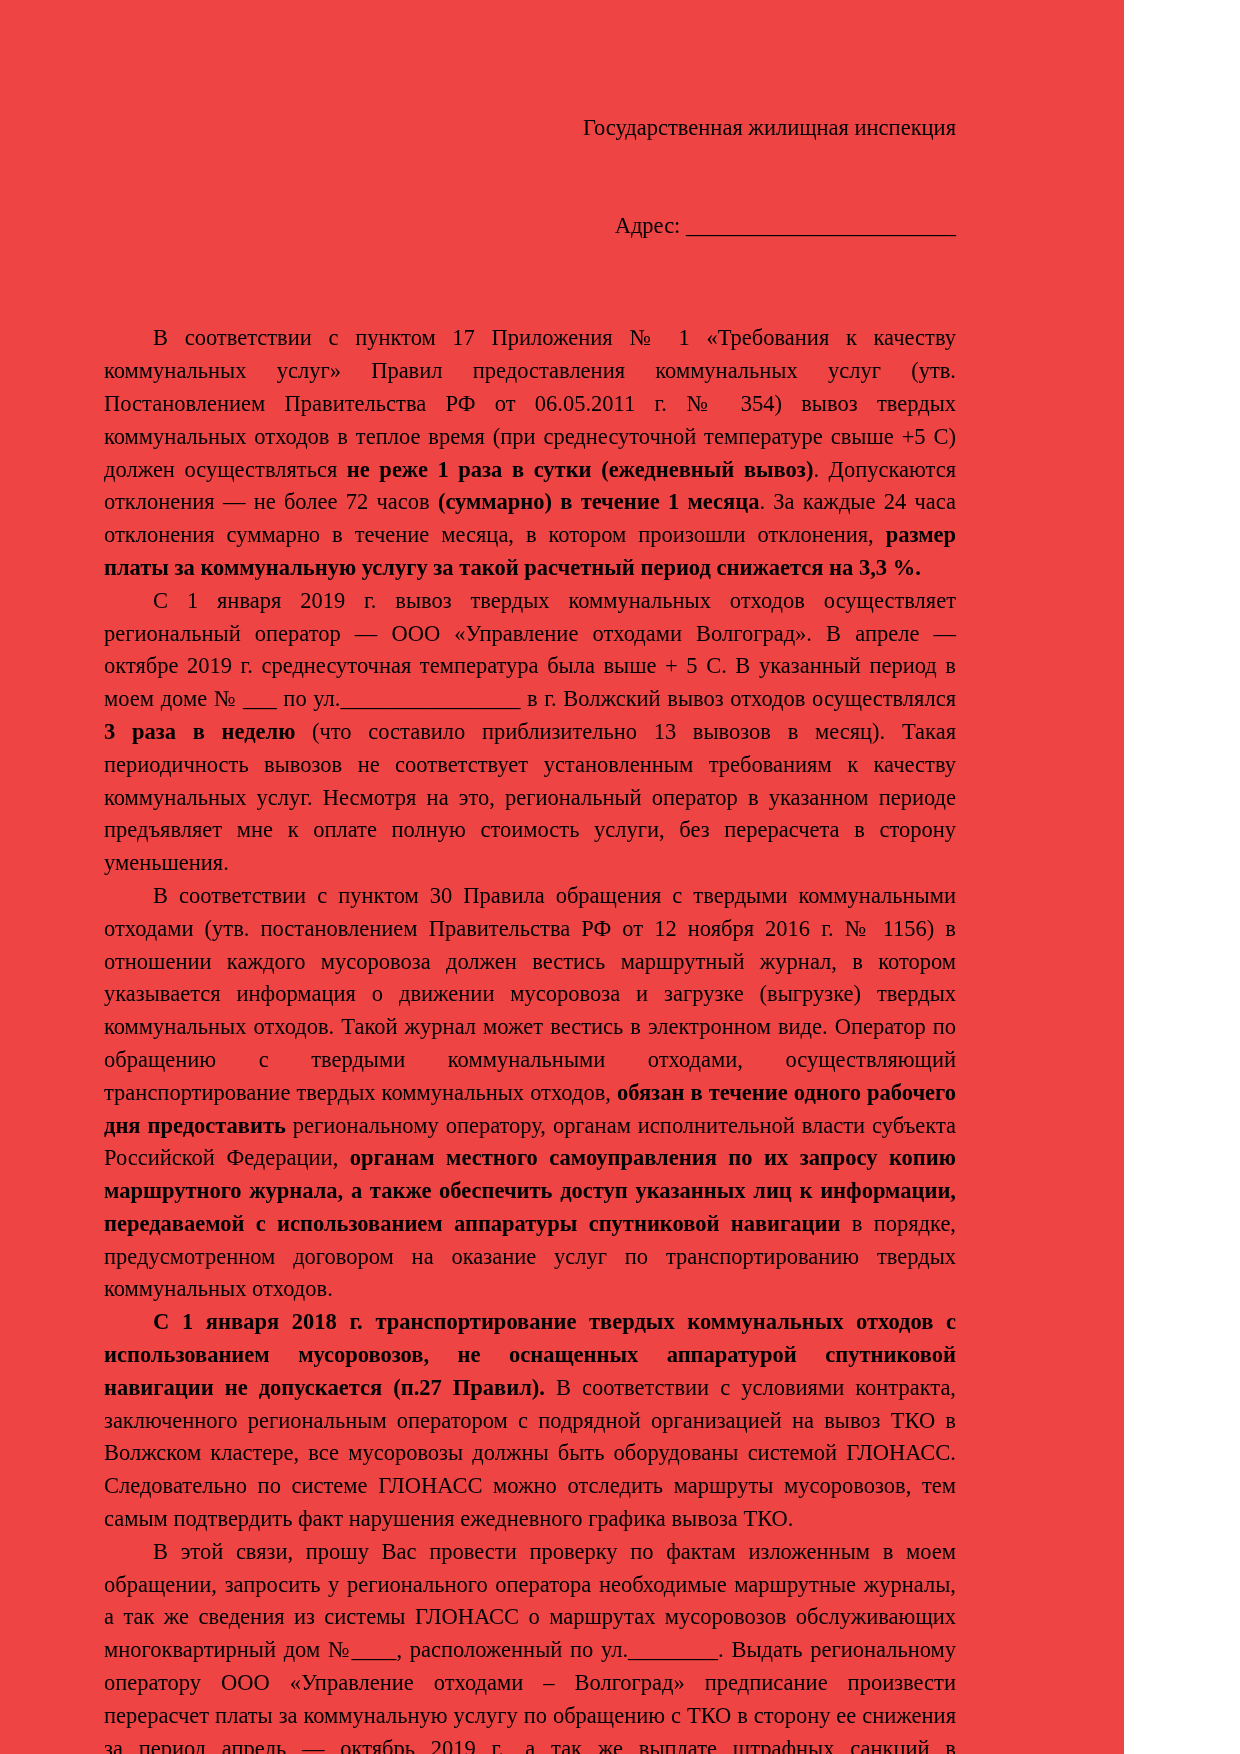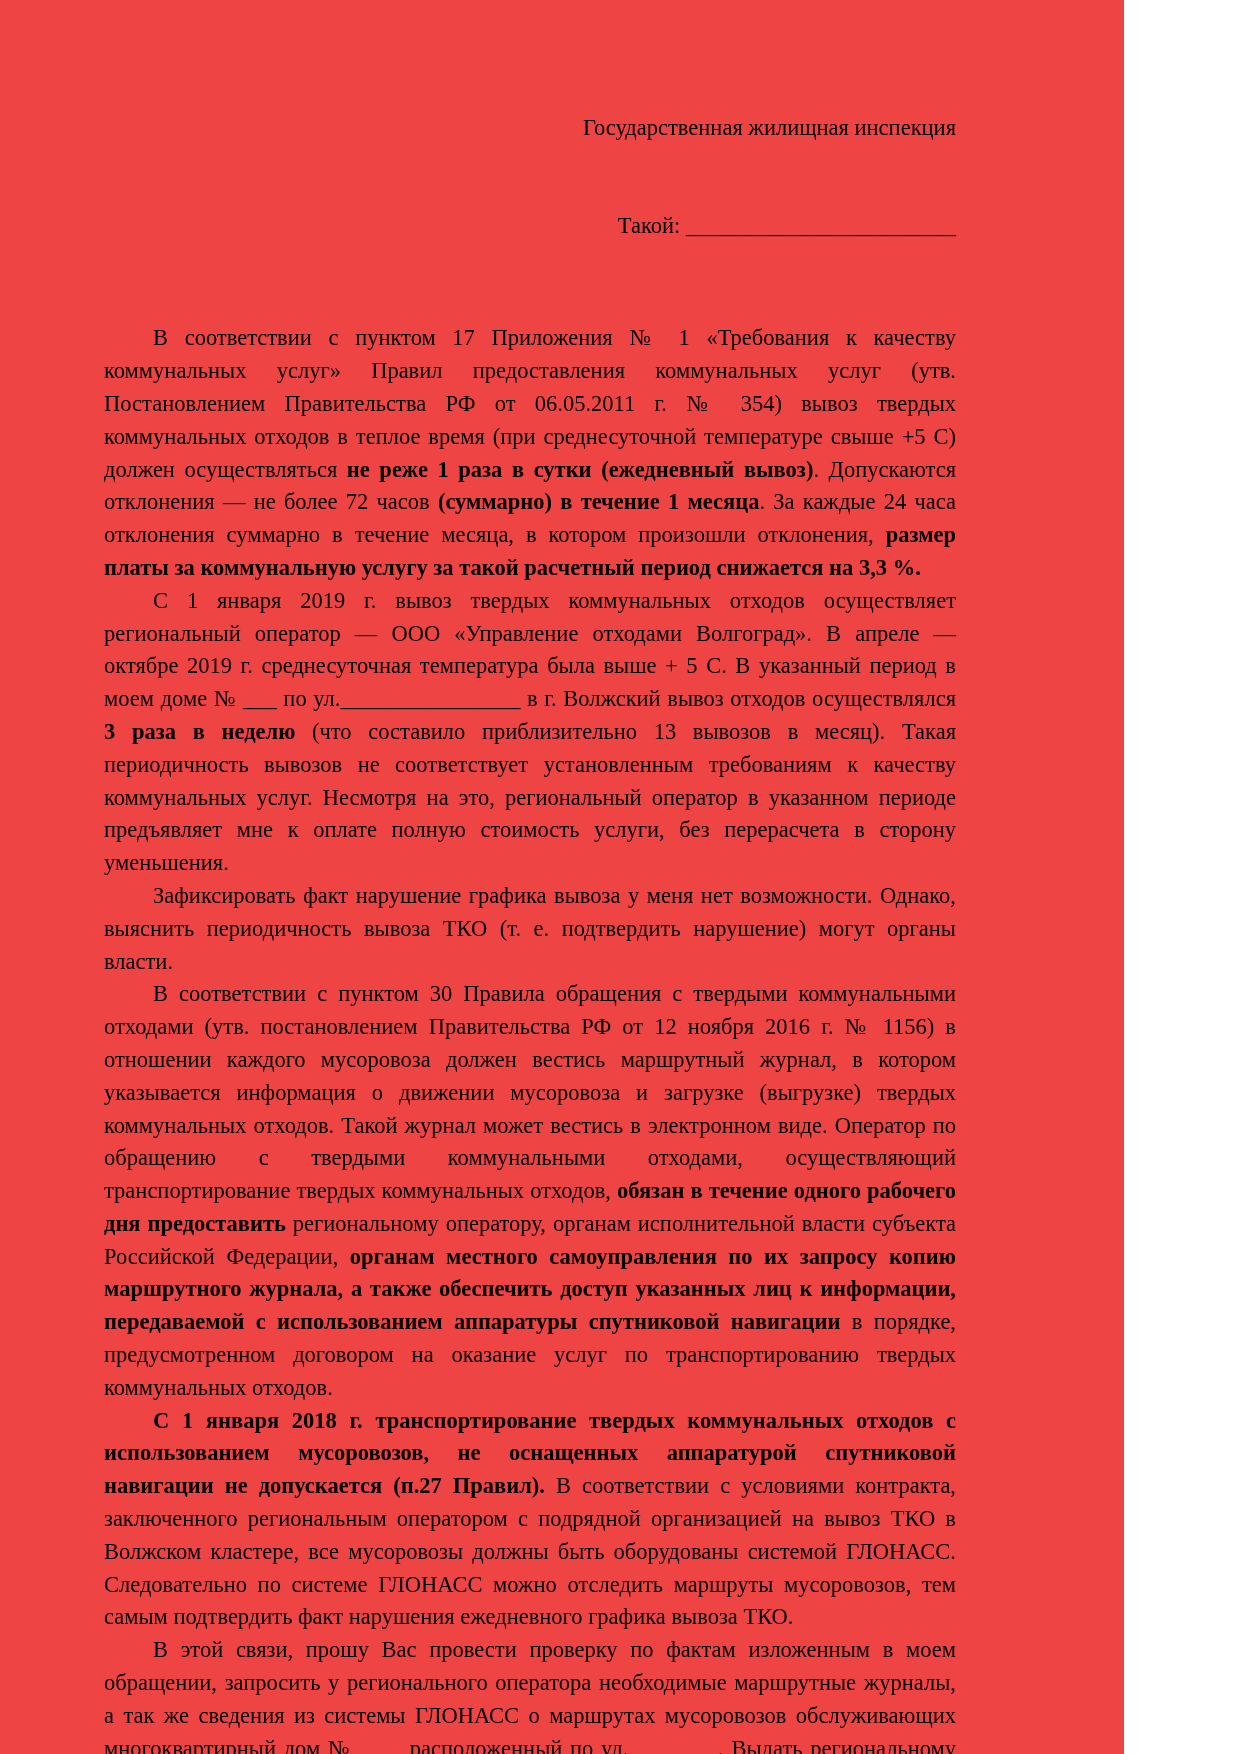--- a/index.html
+++ b/index.html
@@ -37,25 +37,24 @@
     font-weight: bold;
   }
 </style>
 </head>
 <body>
 
 <div class="sheet">
 
   <div class="recipient">
     <div>Государственная жилищная инспекция</div>
-    <div>Такой: ________________________</div>
+    <div>Адрес: ________________________</div>
   </div>
 
   <div class="body-text">
     <p class="para"><span>В соответствии с пунктом 17 Приложения № 1 «Требования к качеству коммунальных услуг» Правил предоставления коммунальных услуг (утв. Постановлением Правительства РФ от 06.05.2011 г. № 354) вывоз твердых коммунальных отходов в теплое время (при среднесуточной температуре свыше +5 С) должен осуществляться </span><b>не реже 1 раза в сутки (ежедневный вывоз)</b><span>. Допускаются отклонения — не более 72 часов </span><b>(суммарно) в течение 1 месяца</b><span>. За каждые 24 часа отклонения суммарно в течение месяца, в котором произошли отклонения, </span><b>размер платы за коммунальную услугу за такой расчетный период снижается на 3,3 %.</b></p>
     <p class="para"><span>С 1 января 2019 г. вывоз твердых коммунальных отходов осуществляет региональный оператор — ООО «Управление отходами Волгоград». В апреле — октябре 2019 г. среднесуточная температура была выше + 5 С. В указанный период в моем доме № ___ по ул.________________ в г. Волжский вывоз отходов осуществлялся </span><b>3 раза в неделю</b><span> (что составило приблизительно 13 вывозов в месяц). Такая периодичность вывозов не соответствует установленным требованиям к качеству коммунальных услуг. Несмотря на это, региональный оператор в указанном периоде предъявляет мне к оплате полную стоимость услуги, без перерасчета в сторону уменьшения.</span></p>
-    <p class="para"><span>Зафиксировать факт нарушение графика вывоза у меня нет возможности. Однако, выяснить периодичность вывоза ТКО (т. е. подтвердить нарушение) могут  органы власти.</span></p>
     <p class="para"><span>В соответствии с пунктом 30 Правила обращения с твердыми коммунальными отходами (утв. постановлением Правительства РФ от 12 ноября 2016 г. № 1156) в отношении каждого мусоровоза должен вестись маршрутный журнал, в котором указывается информация о движении мусоровоза и загрузке (выгрузке) твердых коммунальных отходов. Такой журнал может вестись в электронном виде. Оператор по обращению с твердыми коммунальными отходами, осуществляющий транспортирование твердых коммунальных отходов, </span><b>обязан в течение одного рабочего дня предоставить</b><span> региональному оператору, органам исполнительной власти субъекта Российской Федерации, </span><b>органам местного самоуправления по их запросу копию маршрутного журнала, а также обеспечить доступ указанных лиц к информации, передаваемой с использованием аппаратуры спутниковой навигации</b><span> в порядке, предусмотренном договором на оказание услуг по транспортированию твердых коммунальных отходов.</span></p>
     <p class="para"><b>С 1 января 2018 г. транспортирование твердых коммунальных отходов с использованием мусоровозов, не оснащенных аппаратурой спутниковой навигации не допускается (п.27 Правил).</b><span> В соответствии с условиями контракта, заключенного региональным оператором с подрядной организацией на вывоз ТКО в Волжском кластере, все мусоровозы должны быть оборудованы системой ГЛОНАСС. Следовательно по системе ГЛОНАСС можно отследить маршруты мусоровозов, тем самым подтвердить факт нарушения ежедневного графика вывоза ТКО.</span></p>
     <p class="para"><span>В этой связи, прошу Вас провести проверку по фактам изложенным в моем обращении, запросить у регионального оператора необходимые маршрутные журналы, а так же сведения из системы ГЛОНАСС о маршрутах мусоровозов обслуживающих многоквартирный дом №____, расположенный по ул.________. Выдать региональному оператору ООО «Управление отходами – Волгоград»  предписание произвести перерасчет платы за коммунальную услугу по обращению с ТКО в сторону ее снижения за период апрель — октябрь  2019 г., а так же выплате штрафных санкций в соответствии с требованиями действующего законодательства, потребителям проживающим в квартире № ____ многоквартирного дома №____, расположенный по ул.________ в г.Волжский.</span></p>
   </div>
 
 </div>
 
 </body></html>

